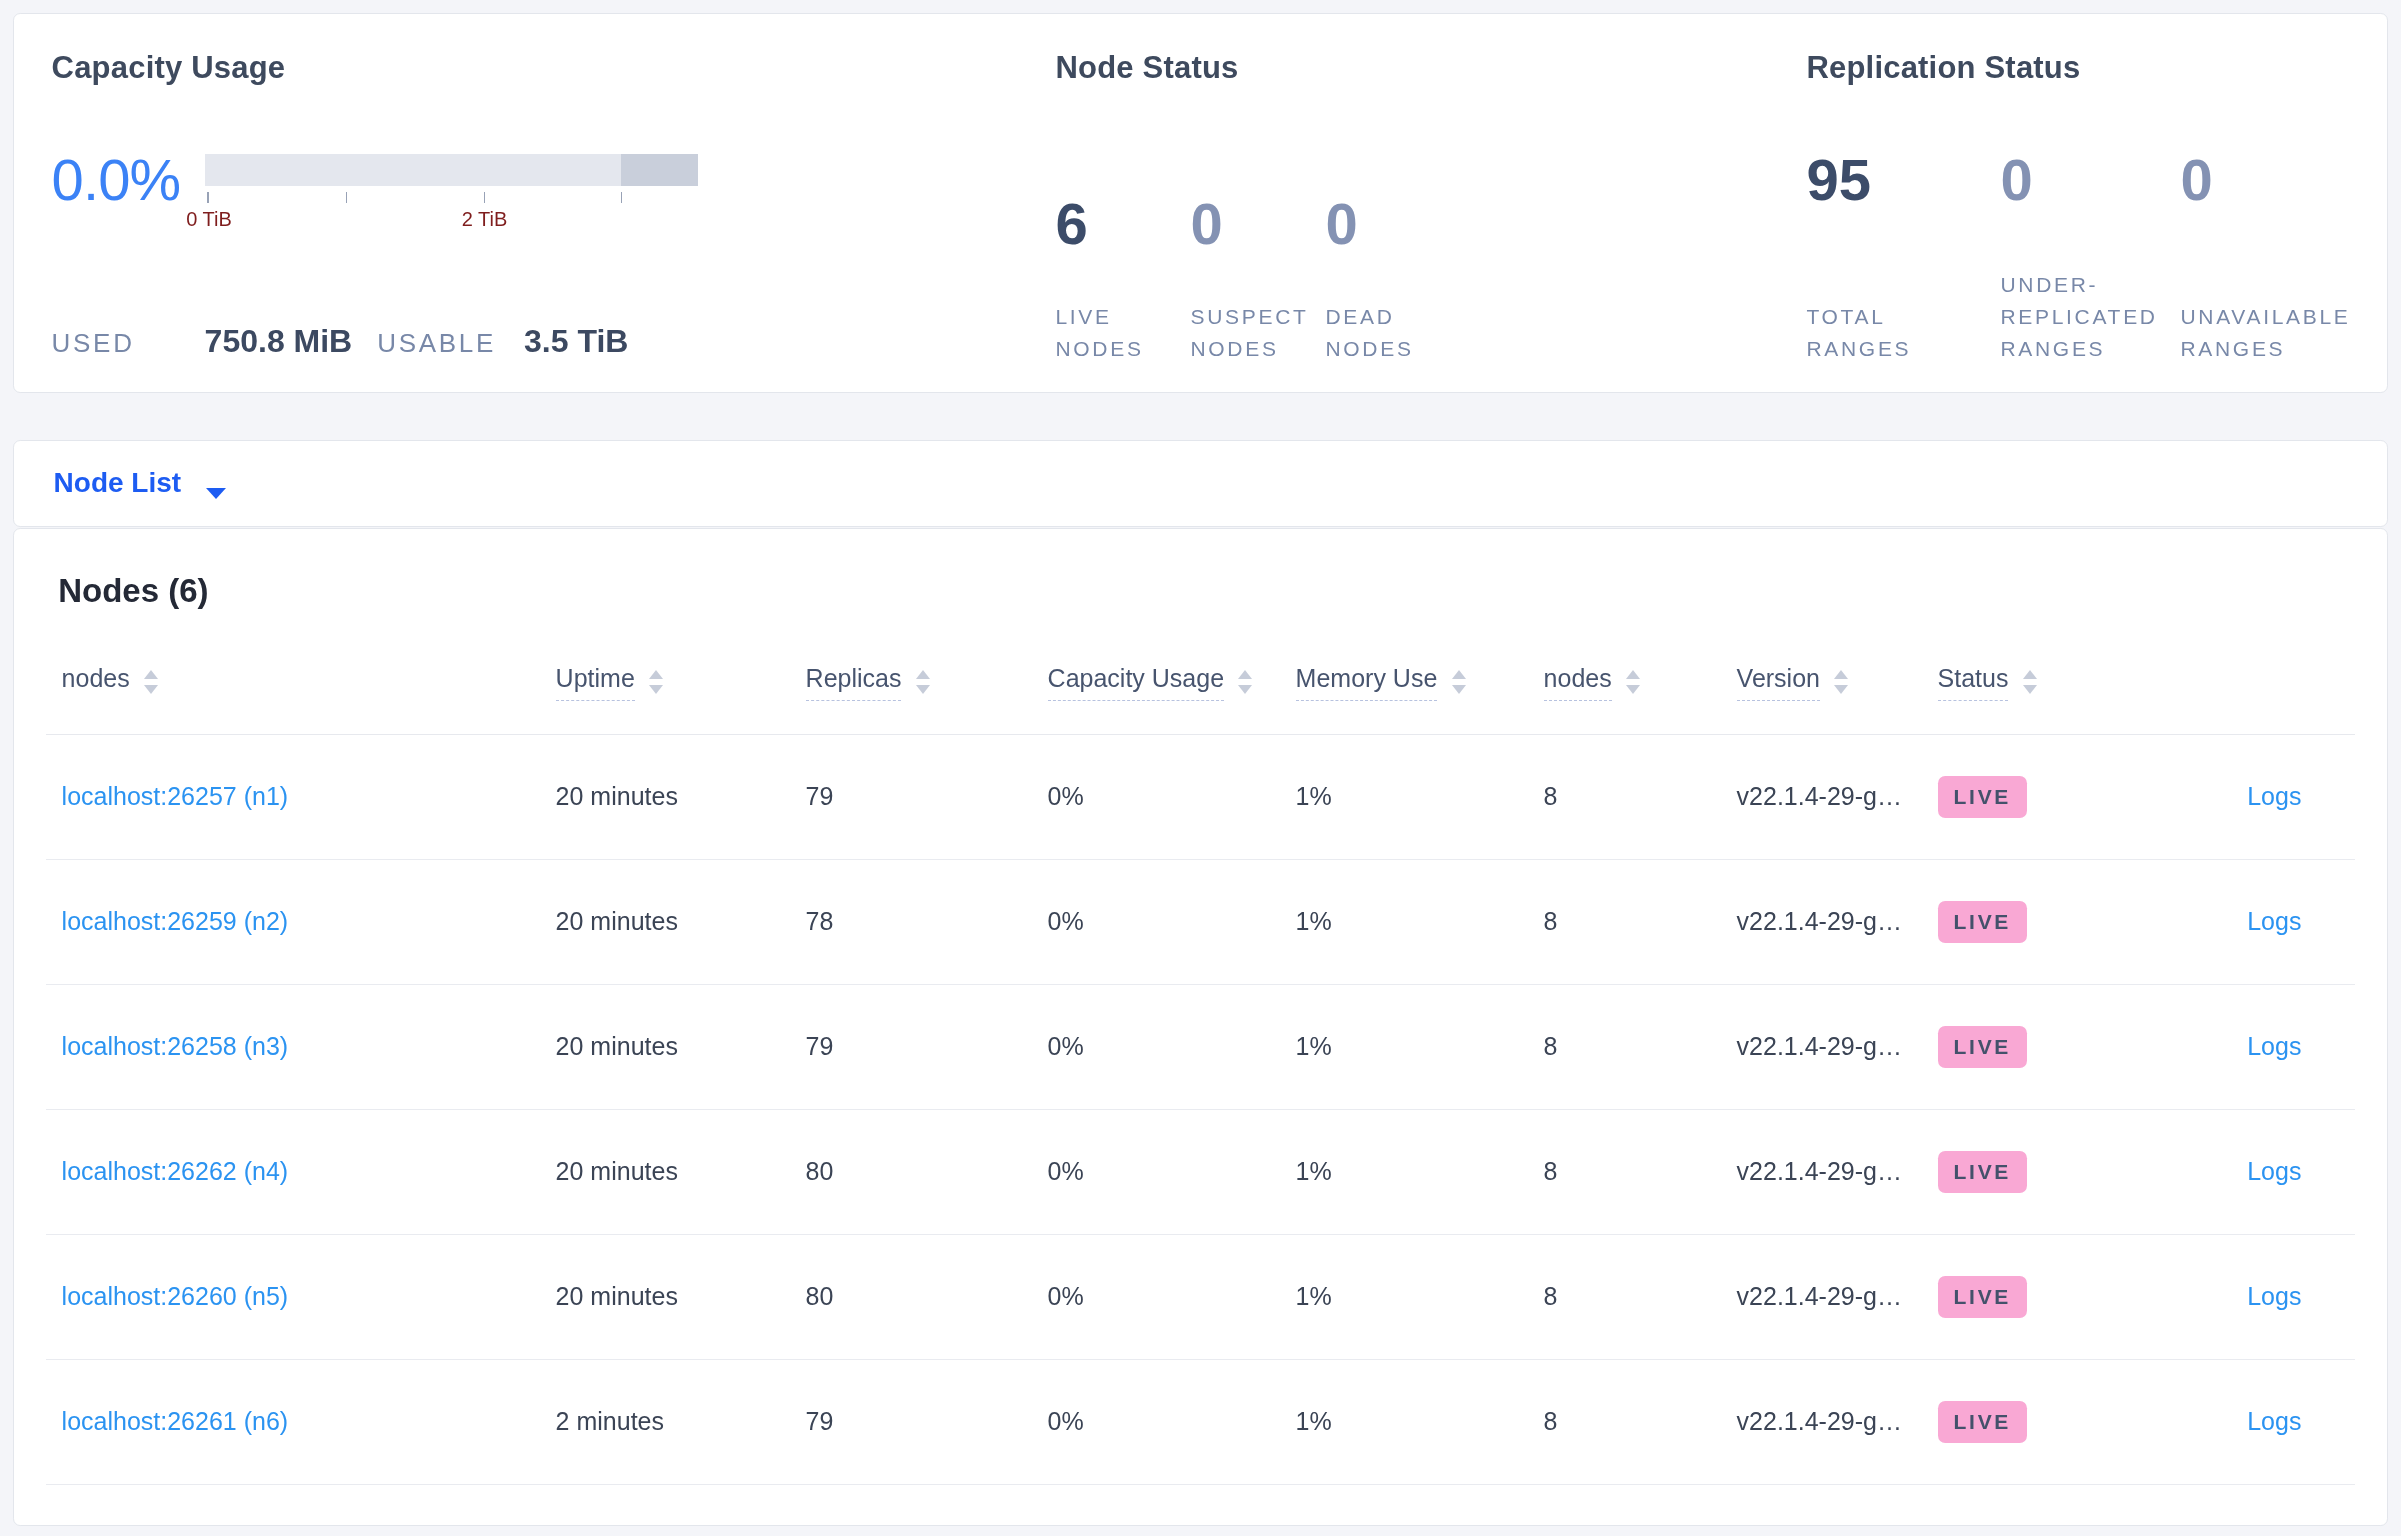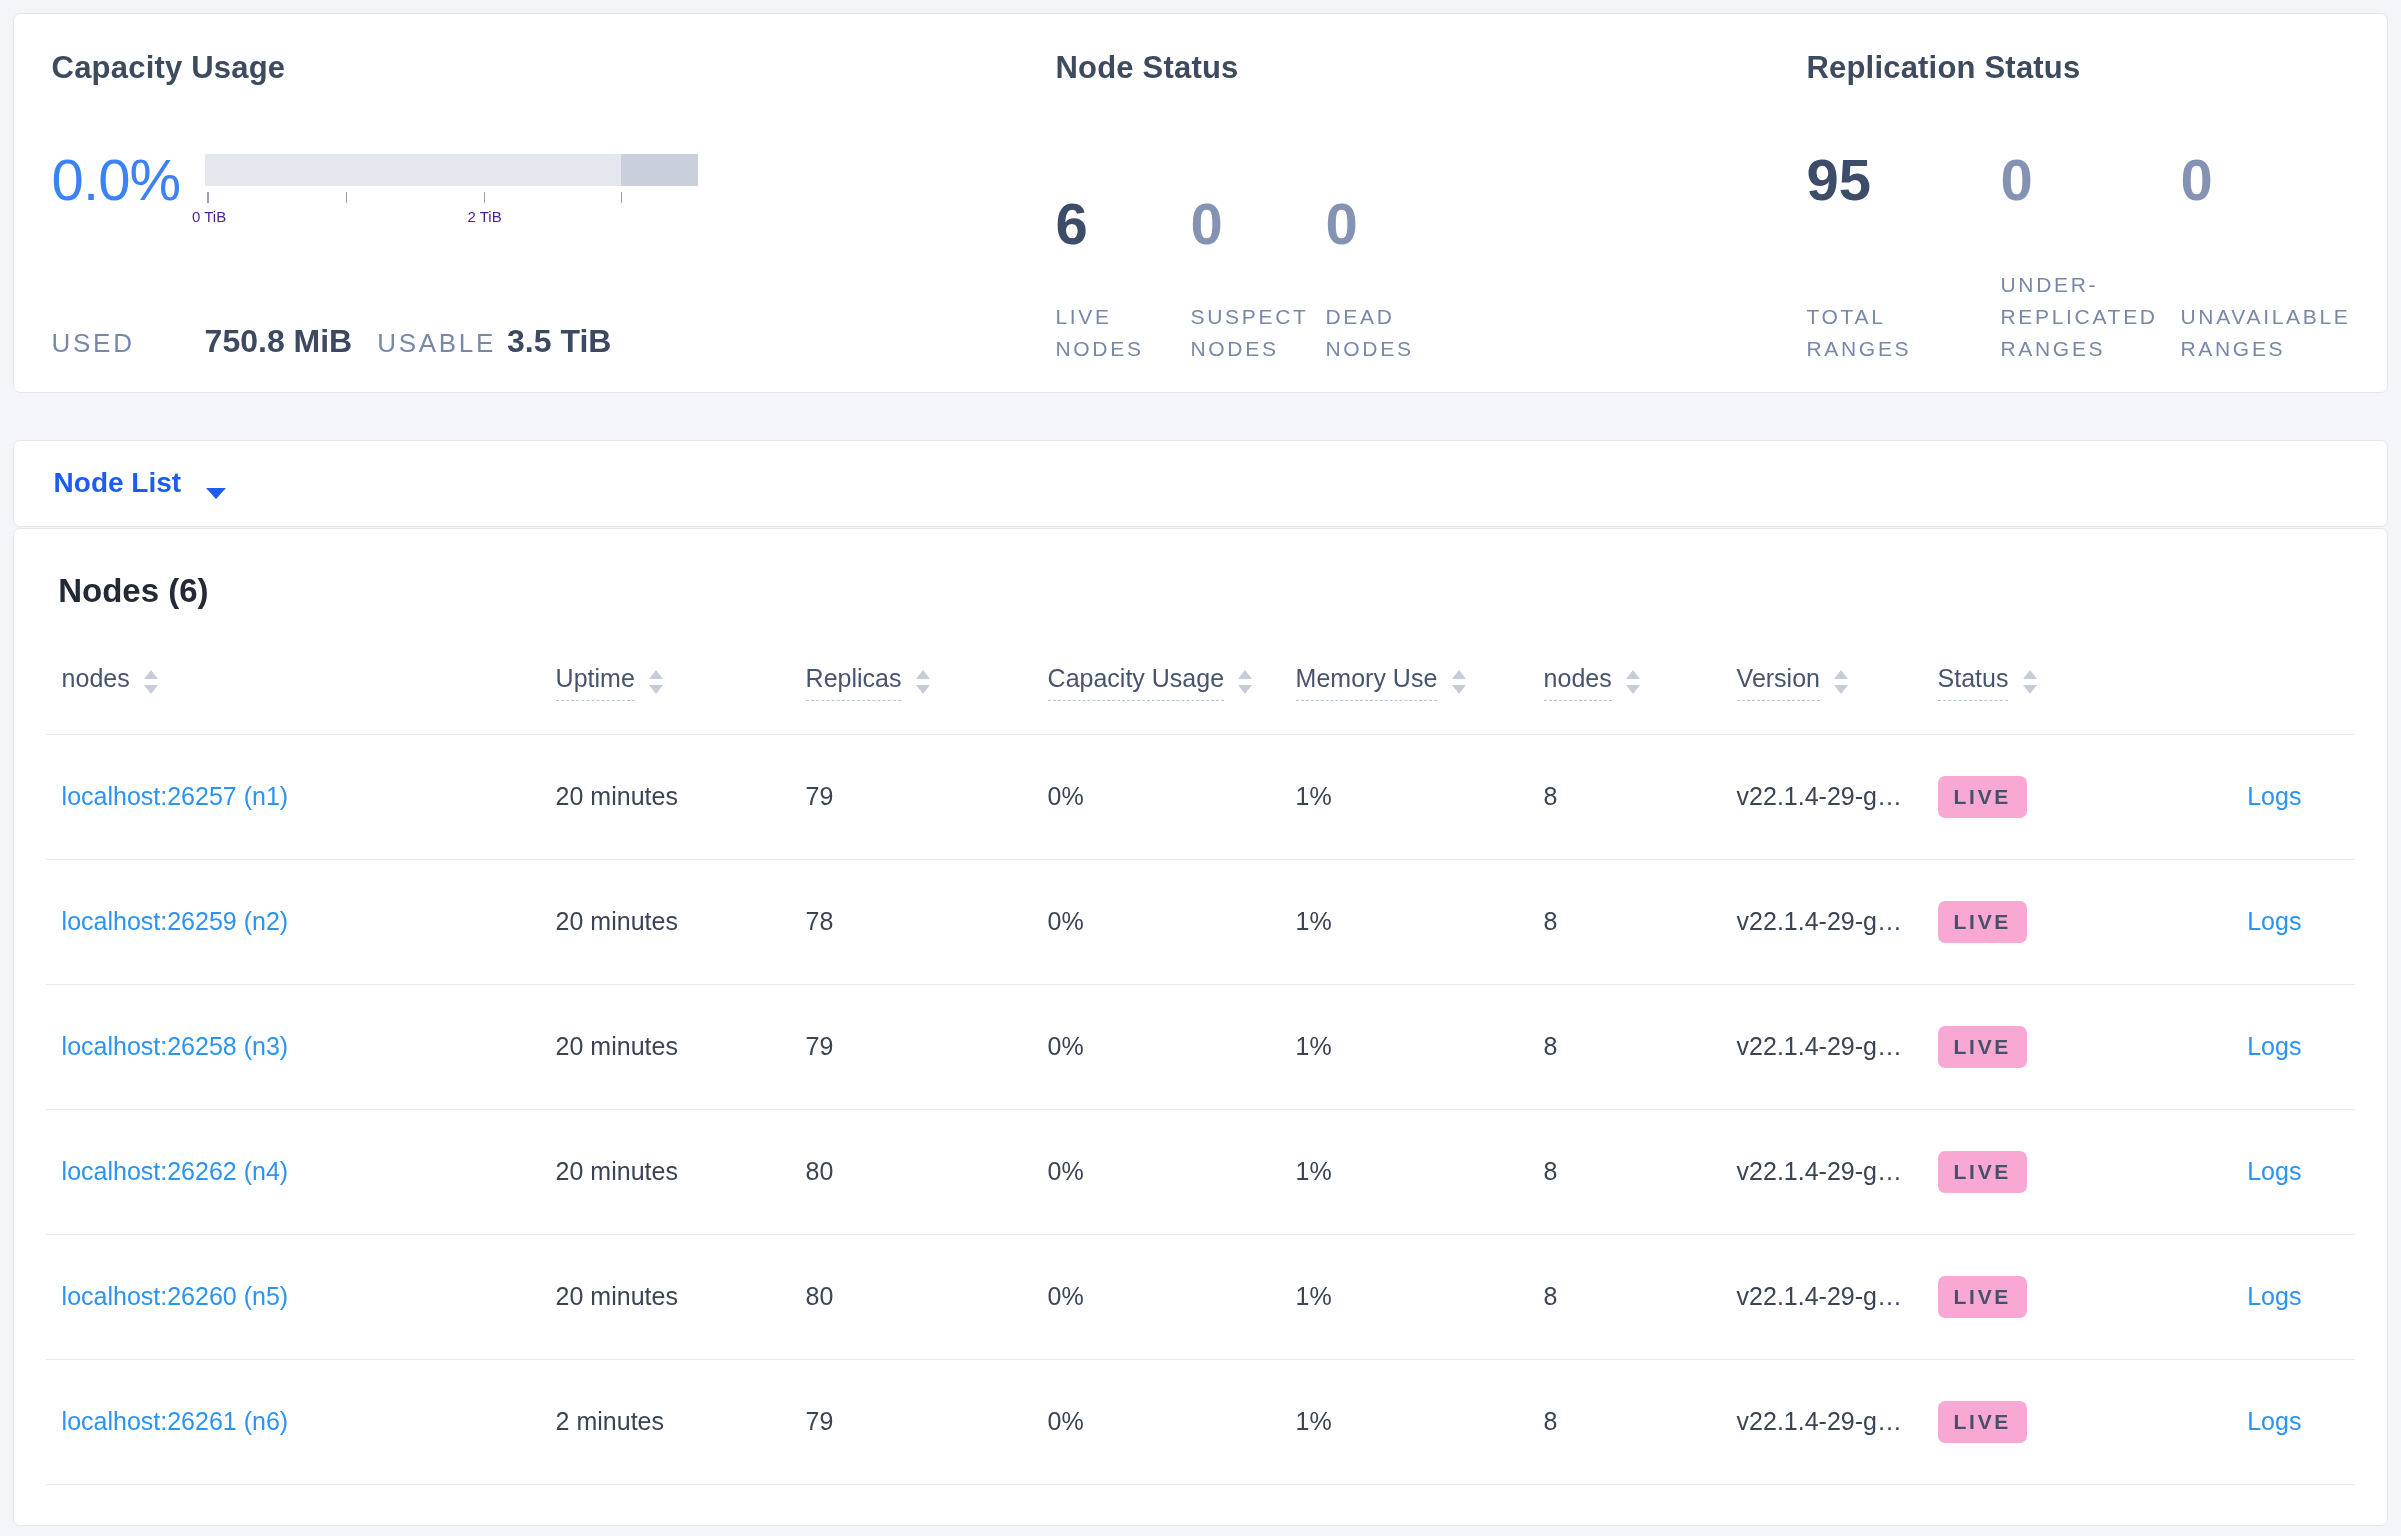--- a/index.html
+++ b/index.html
@@ -28,31 +28,31 @@
   .cap-pct {
     width: 153px; font-size: 58px; font-weight: 400;
     color: #3b82f6; line-height: 1; letter-spacing: -0.9px;
   }
   .cap-gauge { width: 493px; margin-top: 3.6px; }
   .gauge-bar { height: 32px; background: #e4e7ee; position: relative; overflow: hidden; }
   .gauge-used { position: absolute; right: 0; top: 0; height: 100%; width: 15.5%; background: #c9cfdb; }
   .gauge-ticks { position: relative; height: 12.6px; margin-top: 5.4px; }
   .tick { position: absolute; width: 1.8px; height: 11.7px; background: #98a2b6; }
   .tick.t0 { left: 2.7px; } .tick.t1 { left: 141px; } .tick.t2 { left: 279px; } .tick.t3 { left: 416px; }
-  .gauge-labels { position: relative; height: 25px; margin-top: 3.6px; font-size: 15px; color: #4c1d95; }
+  .gauge-labels { position: relative; height: 25px; margin-top: 3.6px; font-size: 20px; color: #7f1d1d; }
   .gauge-labels .gl { position: absolute; transform: translateX(-50%); white-space: nowrap; }
   .gl.gl0 { left: 4.5px; } .gl.gl2 { left: 280px; }
 
   .cap-footer { margin-top: auto; padding-bottom: 32px; display: flex; align-items: baseline; }
   .caps-label {
     font-size: 26px; letter-spacing: 2.7px; color: #7888a8; font-weight: 500;
   }
   .cap-footer .used-label { width: 153px; }
   .big-val { font-size: 32px; font-weight: 700; color: #3c4961; }
-  .cap-footer .usable-label { margin-left: 25px; margin-right: 11px; }
+  .cap-footer .usable-label { margin-left: 25px; margin-right: 28px; }
 
   .node-panel { width: 750px; padding-left: 9px; gap: 44px; }
   .repl-panel { flex: 1; padding-left: 10.8px; }
   .stats-row { display: flex; margin-top: 65px; flex: 1; }
   .stat { display: flex; flex-direction: column; }
   .stat.w150 { width: 135px; } .stat.w215 { width: 194px; } .stat.w200 { width: 180px; } .stat.w230 { width: 207px; }
   .stat-value { font-size: 58px; font-weight: 700; line-height: 1; }
   .stat-value.primary { color: #3c4c69; }
   .stat-value.muted { color: #8492b3; }
   .stat-label {

